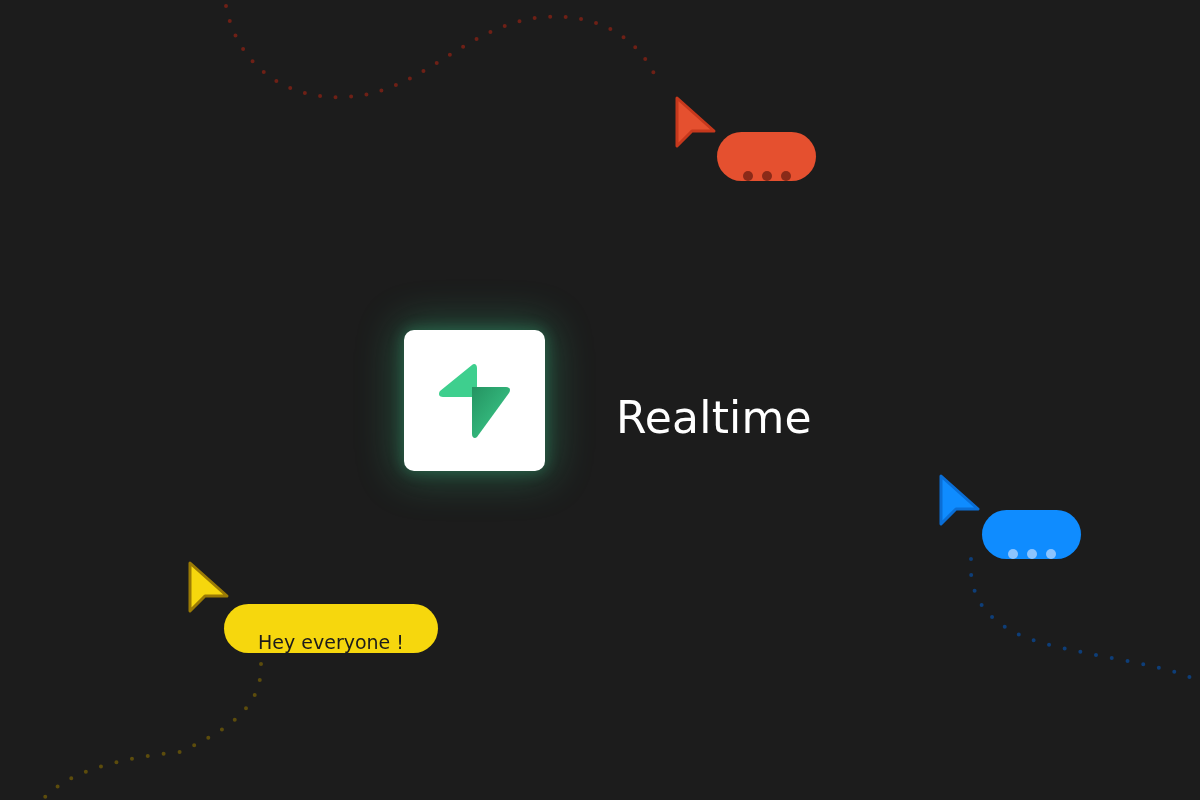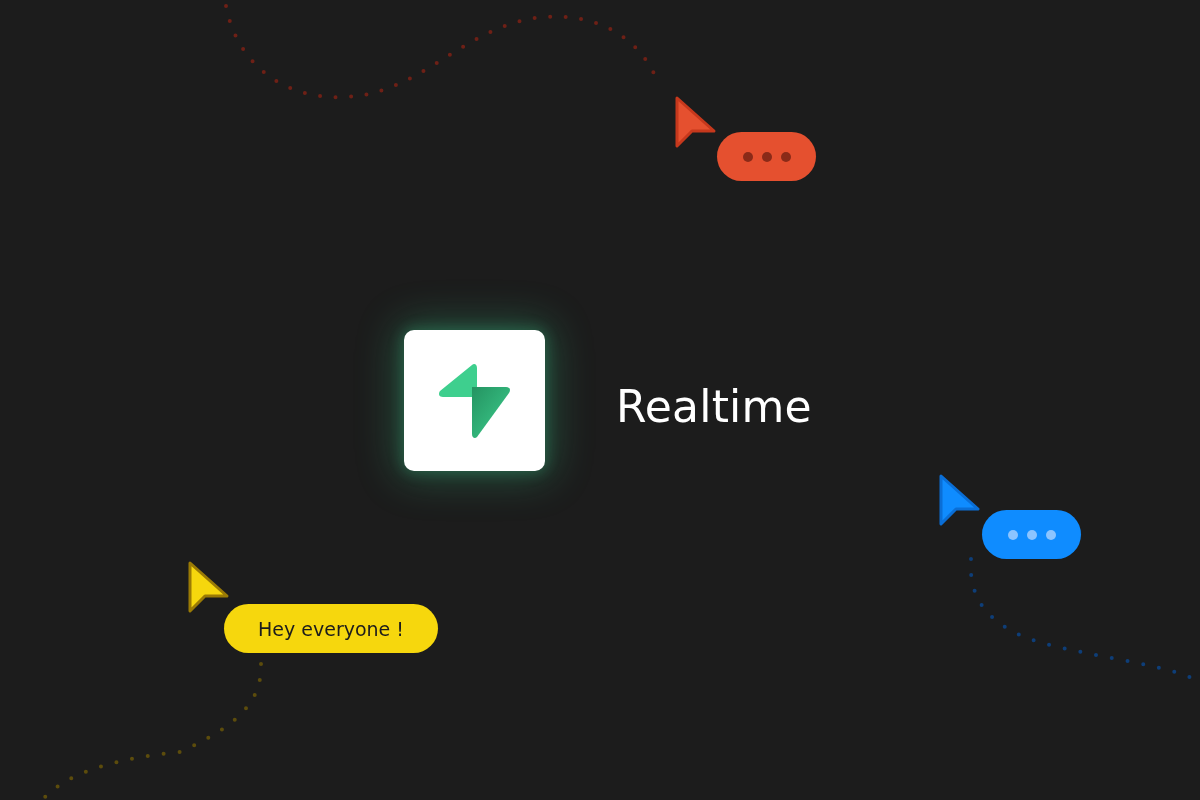--- a/index.html
+++ b/index.html
@@ -9,28 +9,28 @@
     font-family: "DejaVu Sans", "Liberation Sans", sans-serif;
   }
   .paths { position: absolute; left: 0; top: 0; width: 1200px; height: 800px; }
   .logo-card {
     position: absolute; left: 404px; top: 330px; width: 141px; height: 141px;
     background: #ffffff; border-radius: 10px;
     box-shadow: 0 0 40px 8px rgba(62, 207, 142, 0.28), 0 0 14px 2px rgba(62, 207, 142, 0.25);
     display: flex; align-items: center; justify-content: center;
   }
   .product-title {
-    position: absolute; left: 616px; top: 381px;
+    position: absolute; left: 616px; top: 392px;
     color: #ffffff; font-size: 44px; font-weight: 400; letter-spacing: 0.2px;
     font-family: "DejaVu Sans", sans-serif;
   }
   .cursor { position: absolute; }
   .bubble {
     position: absolute; border-radius: 25px;
-    display: flex; align-items: center; justify-content: center; gap: 9px;
+    display: flex; align-items: flex-end; justify-content: center; gap: 9px;
   }
   .dot { width: 10px; height: 10px; border-radius: 50%; }
   .bubble-text {
     font-family: "DejaVu Sans", sans-serif; font-size: 19px; color: #1c1c1c; font-weight: 500;
   }
 </style>
 </head>
 <body>
 
 <svg class="paths" viewBox="0 0 1200 800">

